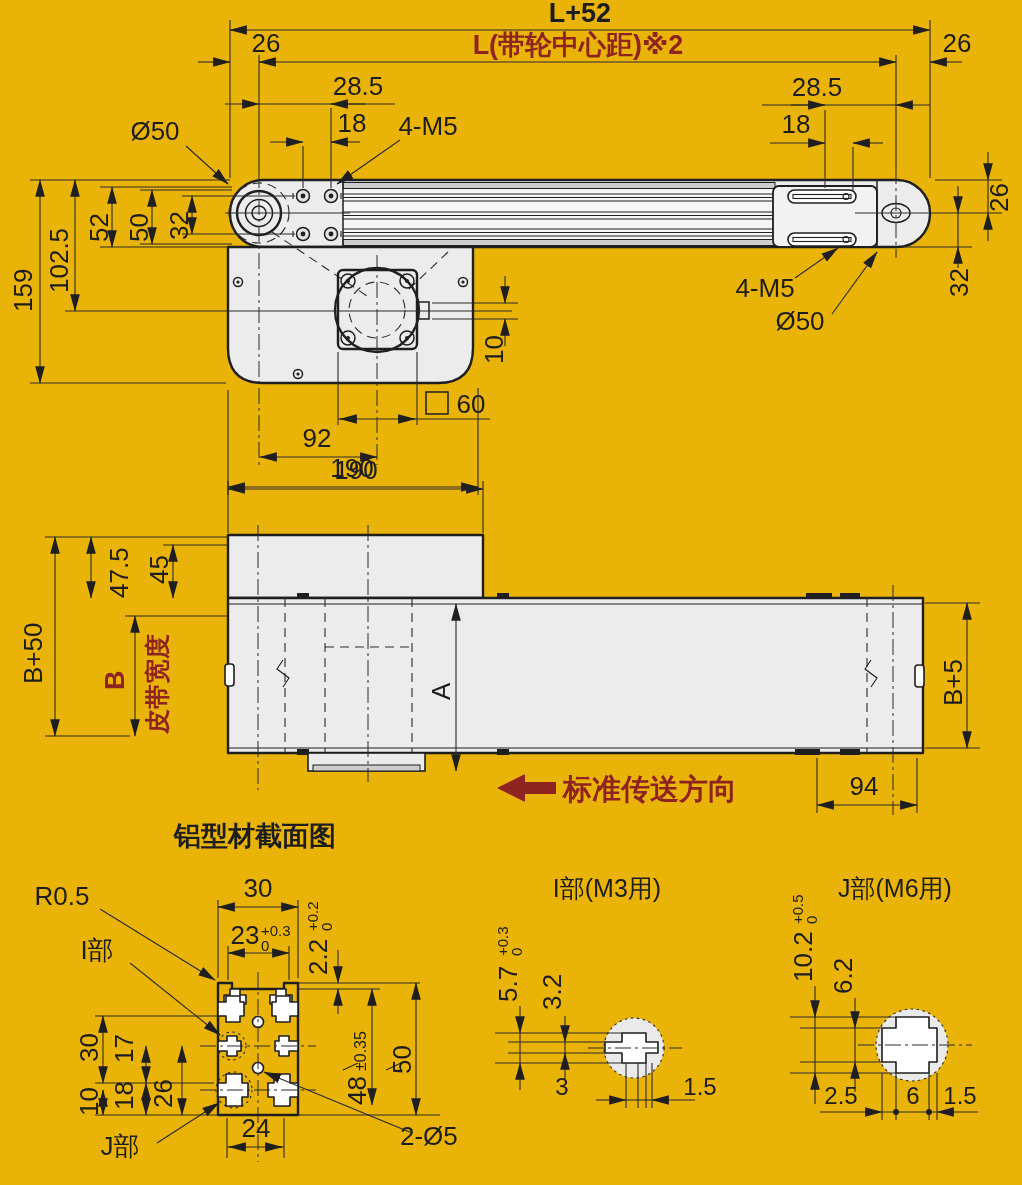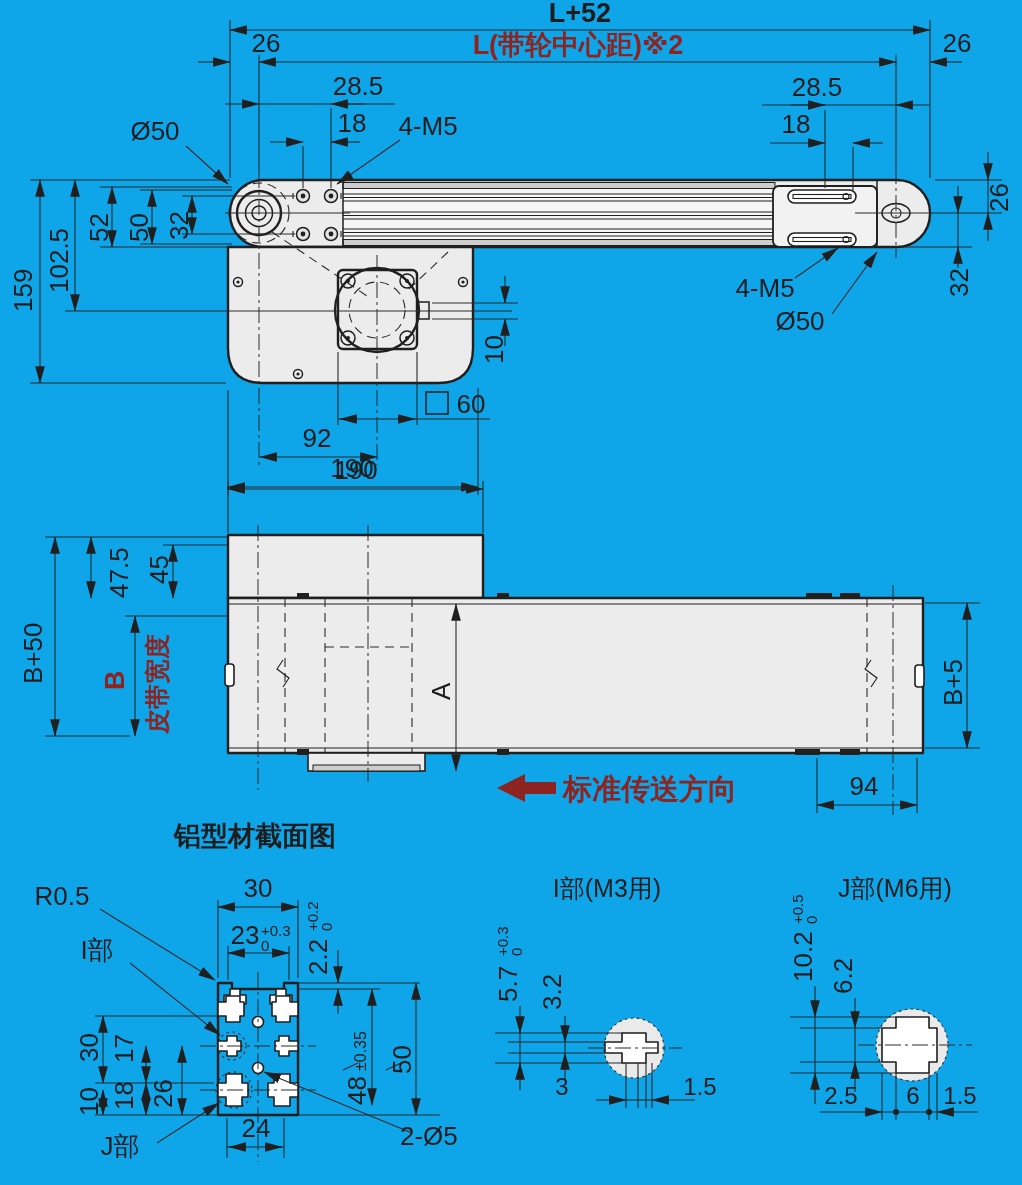--- a/index.html
+++ b/index.html
@@ -1,16 +1,16 @@
 <!DOCTYPE html>
 <html><head>
 <meta charset="utf-8">
 <style>
   html,body{margin:0;padding:0;background:#ffffff;}
-  .page{position:relative;width:1022px;height:1185px;background:#0ea5e9;overflow:hidden;}
+  .page{position:relative;width:1022px;height:1185px;background:#eab308;overflow:hidden;}
   svg{display:block}
   svg text{font-family:"Liberation Sans","DejaVu Sans",sans-serif;fill:#1d1d1d;}
   .t{font-size:26px;}
   .t24{font-size:24px;}
   .ts{font-size:15px;}
   .tb{font-size:27px;font-weight:bold;}
   .red{fill:#8e2420;font-weight:bold;}
   .s2{stroke:#1f1f1f;stroke-width:2.4;fill:none;stroke-linejoin:round;}
   .s15{stroke:#1f1f1f;stroke-width:1.5;fill:none;}
   .s1{stroke:#1f1f1f;stroke-width:1.1;fill:none;}

